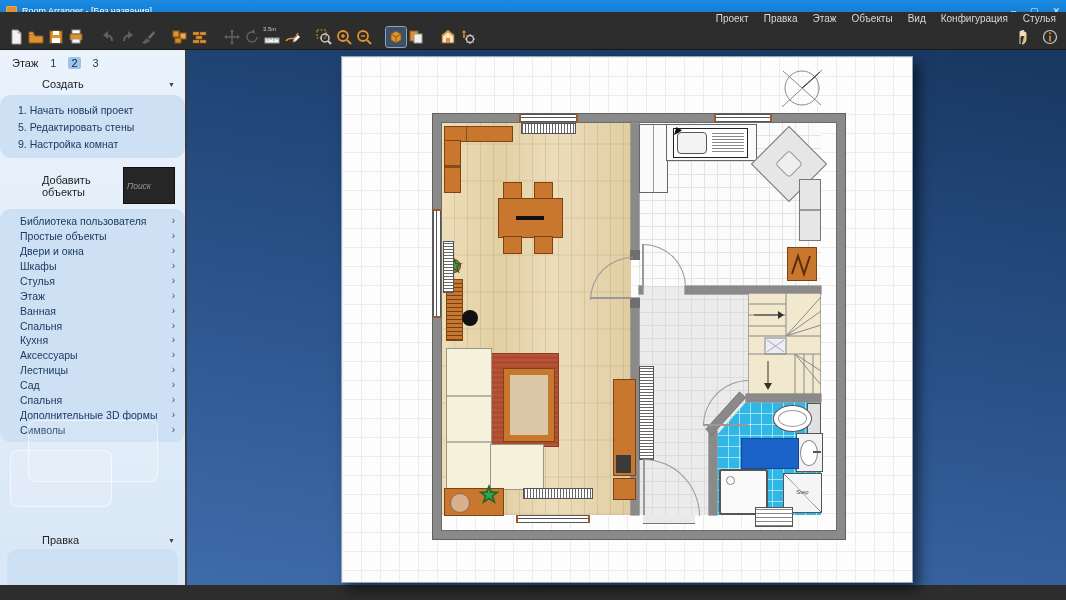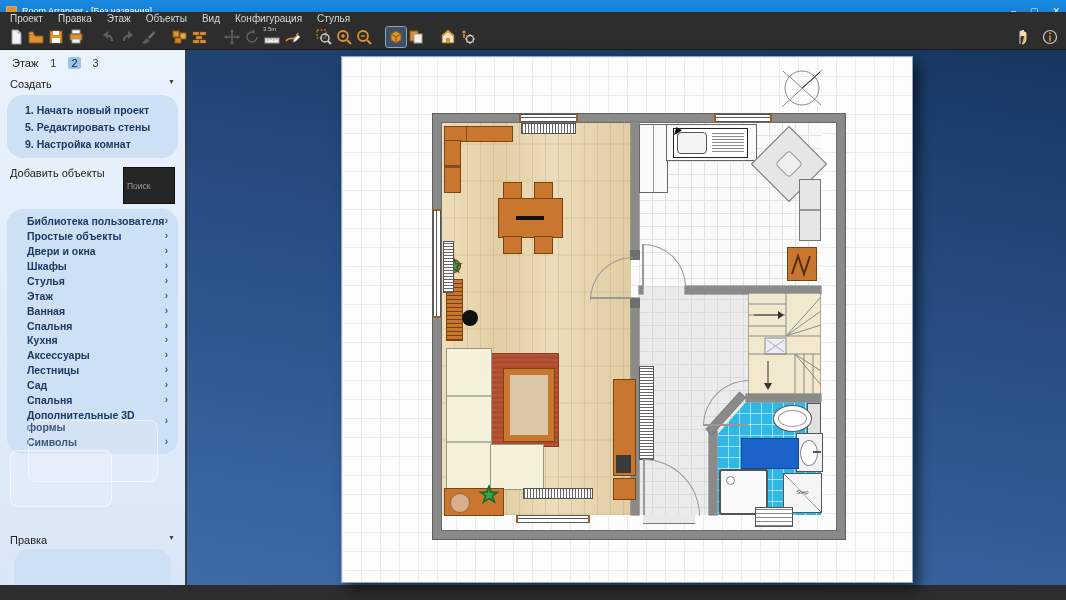--- a/index.html
+++ b/index.html
@@ -6,47 +6,47 @@
   body{width:1066px;height:600px;overflow:hidden;font-family:"Liberation Sans",sans-serif;-webkit-font-smoothing:antialiased;}
   .app{position:relative;width:1066px;height:600px;background:#2d2d2d;}
 
   
   .titlebar{position:absolute;left:0;top:0;right:0;height:21px;background:linear-gradient(#1b8ae0,#0f78cf);color:#fff;display:flex;align-items:center;font-size:9px;padding:0 6px;gap:5px;}
   .appicon{width:9px;height:8px;background:#e0912f;border:1px solid #fff3;border-radius:1px;}
   .win-controls{margin-left:auto;display:flex;gap:14px;font-size:9px;color:#eaf4ff;}
   .win-controls span{cursor:default;}
 
   
-  .menubar{position:absolute;left:0;top:12px;right:0;height:13px;background:#2d2d2d;color:#d8d8d8;display:flex;align-items:center;gap:15px;font-size:10px;padding:0 10px;}
+  .menubar{position:absolute;left:0;top:12px;right:0;height:13px;background:#2d2d2d;color:#d8d8d8;display:flex;align-items:center;gap:15px;font-size:10px;padding:0 10px;justify-content:flex-end;}
 
   
   .toolbar{position:absolute;left:0;top:25px;right:0;height:24px;background:#2d2d2d;border-bottom:1px solid #191919;display:flex;align-items:center;padding:0 6px;}
   .tbtn{width:20px;height:20px;display:flex;align-items:center;justify-content:center;flex:0 0 auto;border-radius:2px;}
   .tbtn svg{display:block;}
   .tbtn.disabled{opacity:.4;filter:grayscale(1);}
   .tbtn.active{background:#3c5068;outline:1px solid #8ba3c0;}
   .tgap{width:12px;flex:0 0 auto;}
   .measure{position:relative;}
   .measure .mlabel{position:absolute;top:-1px;left:1px;font-size:6px;color:#c8c8c8;line-height:6px;}
   .tb-right{margin-left:auto;display:flex;gap:8px;align-items:center;}
 
   
   .statusbar{position:absolute;left:0;bottom:0;right:0;height:15px;background:#1d1d1d;color:#c9c9c9;font-size:9.5px;display:flex;align-items:center;padding:0 5px;border-top:1px solid #000;}
 
   
   .sidebar{position:absolute;left:0;top:50px;bottom:15px;width:185px;background:linear-gradient(#eaf2fc,#d9e7f6);border-right:2px solid #3c3c3c;overflow:hidden;}
   .floor-row{display:flex;align-items:center;gap:9px;font-size:11px;color:#1a1a1a;padding:7px 0 5px 12px;}
   .floor-btn{padding:0 3px;color:#153a66;cursor:pointer;border-radius:2px;}
   .floor-btn.active{background:#9cc3e8;color:#10263f;}
-  .sec-header{display:flex;font-size:11px;color:#222;padding:4px 10px 3px 10px;}
+  .sec-header{display:flex;align-items:center;font-size:11px;color:#222;padding:4px 10px 3px 10px;margin-left:32px;}
   .sec-header .tri{margin-left:auto;font-size:7px;color:#444;}
-  .panel{background:#cde0f4;border-radius:16px;margin:2px 7px;padding:6px 8px;font-weight:bold;}
+  .panel{background:#cde0f4;border-radius:11px;margin:2px 0;padding:6px 8px;}
   .step-link{font-size:10.5px;color:#1c3a63;padding:2.5px 0 2.5px 10px;cursor:pointer;}
   .add-row{padding-top:7px;}
-  .search-box{margin-left:auto;width:44px;height:11px;background:#262626;border:1px solid #111;color:#b5b5b5;font-size:8.5px;padding:12px 3px;font-family:"Liberation Sans",sans-serif;}
+  .search-box{margin-left:auto;width:44px;height:11px;background:#262626;border:1px solid #111;color:#b5b5b5;font-size:8.5px;padding:12px 3px;font-family:"Liberation Sans",sans-serif;font-style:italic;}
   .search-box::placeholder{color:#9a9a9a;}
   .library{padding:5px 6px;}
   .lib-item{display:flex;align-items:center;font-size:10.5px;color:#1c3a63;padding:1.45px 4px 1.45px 14px;cursor:pointer;}
   .lib-item .chev{margin-left:auto;color:#2b5a8c;font-size:10px;line-height:10px;}
   .ghost{border:1px solid rgba(255,255,255,.55);background:rgba(255,255,255,.14);border-radius:8px;position:absolute;}
   .more-lib{position:absolute;left:7px;right:7px;top:460px;}
   .more-lib .step-link{padding-left:14px;}
   .edit-header{position:absolute;left:0;right:0;top:480px;}
   .edit-panel{position:absolute;left:7px;right:7px;top:497px;height:36px;}
 

